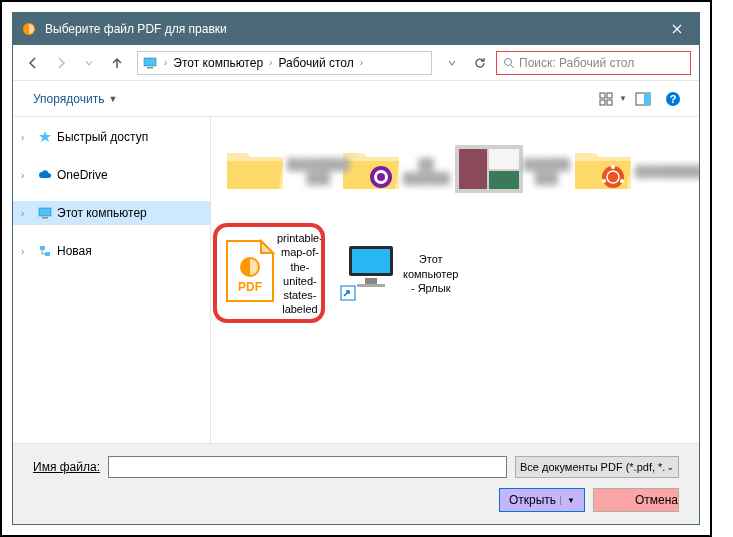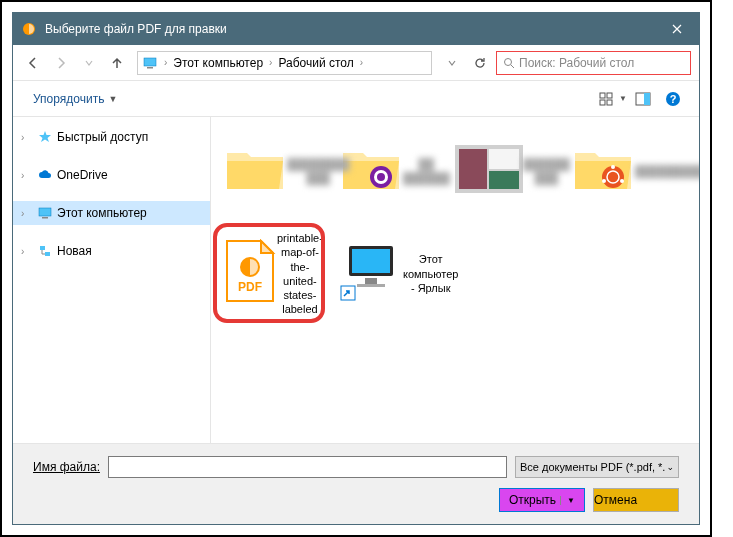--- a/index.html
+++ b/index.html
@@ -38,22 +38,22 @@
 .file-item .label.blur { filter: blur(3px); color: #aaa; }
 .highlighted { position: relative; }
 .highlight-ring { position: absolute; top: -4px; left: -6px; right: -6px; bottom: -2px; border: 4px solid #e53935; border-radius: 14px; pointer-events: none; }
 .folder-svg { width: 64px; height: 52px; }
 .bottom-panel { border-top: 1px solid #e5e5e5; background: #f0f0f0; padding: 12px 20px; }
 .file-row { display: flex; align-items: center; gap: 8px; margin-bottom: 10px; font-size: 12px; }
 .file-row label { text-decoration: underline; text-decoration-style: solid; }
 .file-input { flex: 1; height: 22px; border: 1px solid #7a7a7a; background: #fff; padding: 0 4px; font-size: 12px; }
 .file-type { width: 164px; height: 22px; border: 1px solid #adadad; background: #e1e1e1; font-size: 11px; padding: 0 4px; display: flex; align-items: center; justify-content: space-between; cursor: pointer; }
 .btn-row { display: flex; justify-content: flex-end; gap: 8px; }
-.btn { width: 86px; height: 24px; border: 1px solid #adadad; background: #eab308; font-size: 12px; cursor: pointer; display: flex; align-items: center; justify-content: flex-start; }
-.btn.primary { border: 1px solid #0078d4; background: #d946ef; }
+.btn { width: 86px; height: 24px; border: 1px solid #adadad; background: #fca5a5; font-size: 12px; cursor: pointer; display: flex; align-items: center; justify-content: flex-end; }
+.btn.primary { border: 1px solid #0078d4; background: #c4b5fd; }
 </style>
 </head>
 <body>
 
 <div class="outer-frame">
 <div class="dialog">
 
   <div class="titlebar">
     <div class="app-icon">
       <svg width="16" height="16" viewBox="0 0 16 16">

